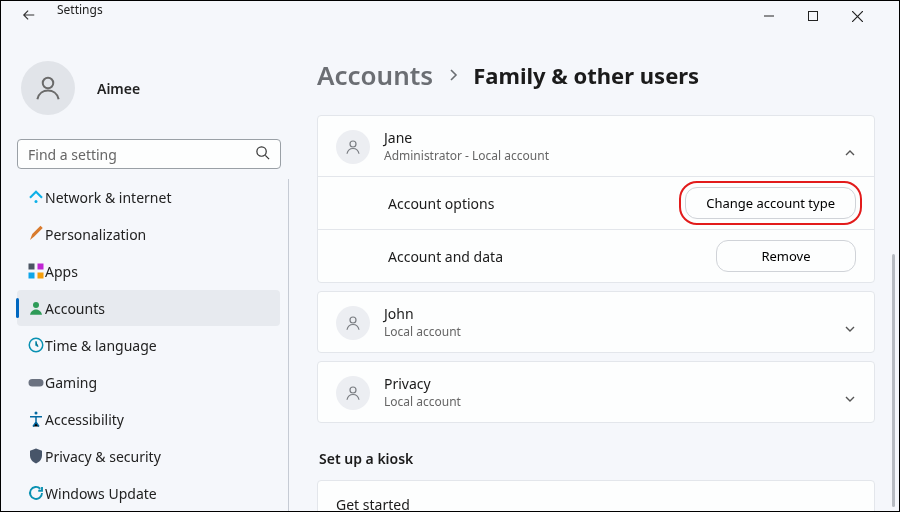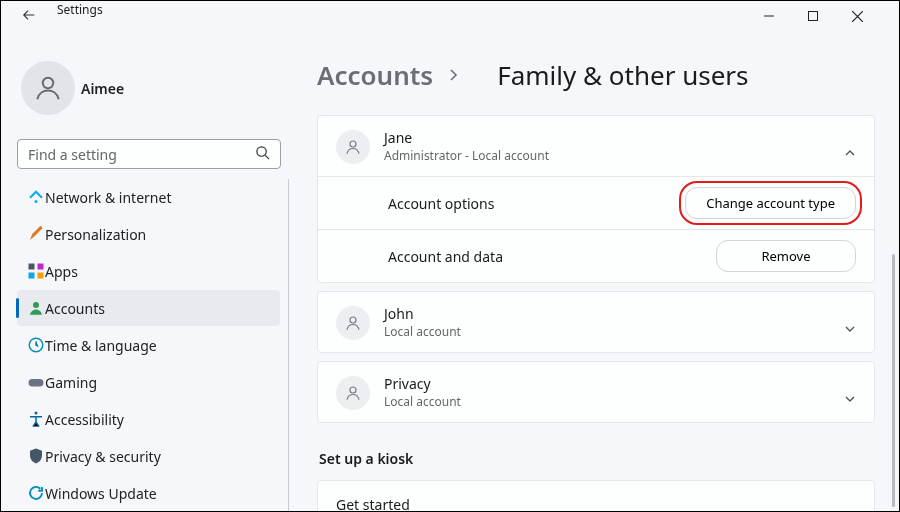--- a/index.html
+++ b/index.html
@@ -5,41 +5,41 @@
     * { margin: 0; padding: 0; box-sizing: border-box; font-family: 'Segoe UI', system-ui, sans-serif; }
     body { width: 900px; height: 512px; background: #f5f7fb; border: 1px solid #000; overflow: hidden; position: relative; }
     .titlebar { display: flex; align-items: flex-start; height: 38px; padding: 0 20px 0 14px; }
     .back-btn { width: 28px; height: 28px; display: flex; align-items: center; justify-content: center; border-radius: 4px; cursor: pointer; }
     .win-title { font-size: 12px; margin-left: 14px; color: #222; }
     .window-controls { margin-left: auto; display: flex; }
     .wc-btn { width: 44px; height: 30px; display: flex; align-items: center; justify-content: center; cursor: pointer; }
 
     .content { display: flex; height: calc(100% - 38px); }
     .sidebar { width: 292px; padding: 0 12px 0 16px; display: flex; flex-direction: column; }
-    .profile { display: flex; align-items: center; gap: 6px; padding: 22px 0 24px 4px; }
+    .profile { display: flex; align-items: center; gap: 22px; padding: 22px 0 24px 4px; }
     .avatar { width: 54px; height: 54px; border-radius: 50%; background: #e1e4e9; display: flex; align-items: center; justify-content: center; }
     .avatar svg { width: 30px; height: 30px; color: #6a6a6a; }
     .profile-name { font-size: 14px; font-weight: 600; color: #222; }
 
     .search { display: flex; align-items: center; height: 34px; border: 1px solid #9aa0a6; background: #fdfefe; border-radius: 4px; padding: 0 10px; margin-bottom: 10px; }
     .search input { flex: 1; border: none; outline: none; background: transparent; font-size: 14px; }
     .search .icon { color: #444; }
 
     .nav { display: flex; flex-direction: column; gap: 1px; position: relative; border-right: 1px solid #c6cbd4; margin-right: -8px; padding-right: 8px; }
     .nav-item { display: flex; align-items: center; height: 36px; padding: 0 10px; border-radius: 4px; font-size: 14px; color: #222; cursor: pointer; position: relative; }
     .nav-item.selected { background: #e7eaef; }
     .nav-item.selected::before { content: ''; position: absolute; left: -1px; top: 8px; bottom: 8px; width: 3px; background: #0067c0; border-radius: 2px; }
     .nav-icon { width: 18px; height: 18px; display: flex; align-items: center; justify-content: center; }
     .nav-icon svg { width: 18px; height: 18px; }
 
     .main { flex: 1; padding: 18px 24px 0 24px; overflow: hidden; position: relative; }
     .breadcrumb { display: flex; align-items: center; gap: 14px; margin-bottom: 22px; }
     .bc-parent { font-size: 26px; font-weight: 600; color: #6b6e73; }
     .bc-sep { color: #6b6e73; }
-    .bc-current { font-size: 26px; font-weight: 400; color: #1b1b1b; margin-left: 24px; }
+    .bc-current { font-size: 22px; font-weight: 700; color: #1b1b1b; }
 
     .card { border: 1px solid #e3e6eb; border-radius: 4px; background: #fdfefe; margin-bottom: 8px; }
     .user-header { display: flex; align-items: flex-end; padding: 12px 18px 12px 18px; gap: 14px; }
     .user-av { width: 34px; height: 34px; border-radius: 50%; background: #eceef2; display: flex; align-items: center; justify-content: center; color: #7a7d82; }
     .user-av svg { width: 18px; height: 18px; }
     .user-info { flex: 1; }
     .user-name { font-size: 14px; color: #1b1b1b; }
     .user-sub { font-size: 12px; color: #666; }
     .chev { color: #555; }
 

